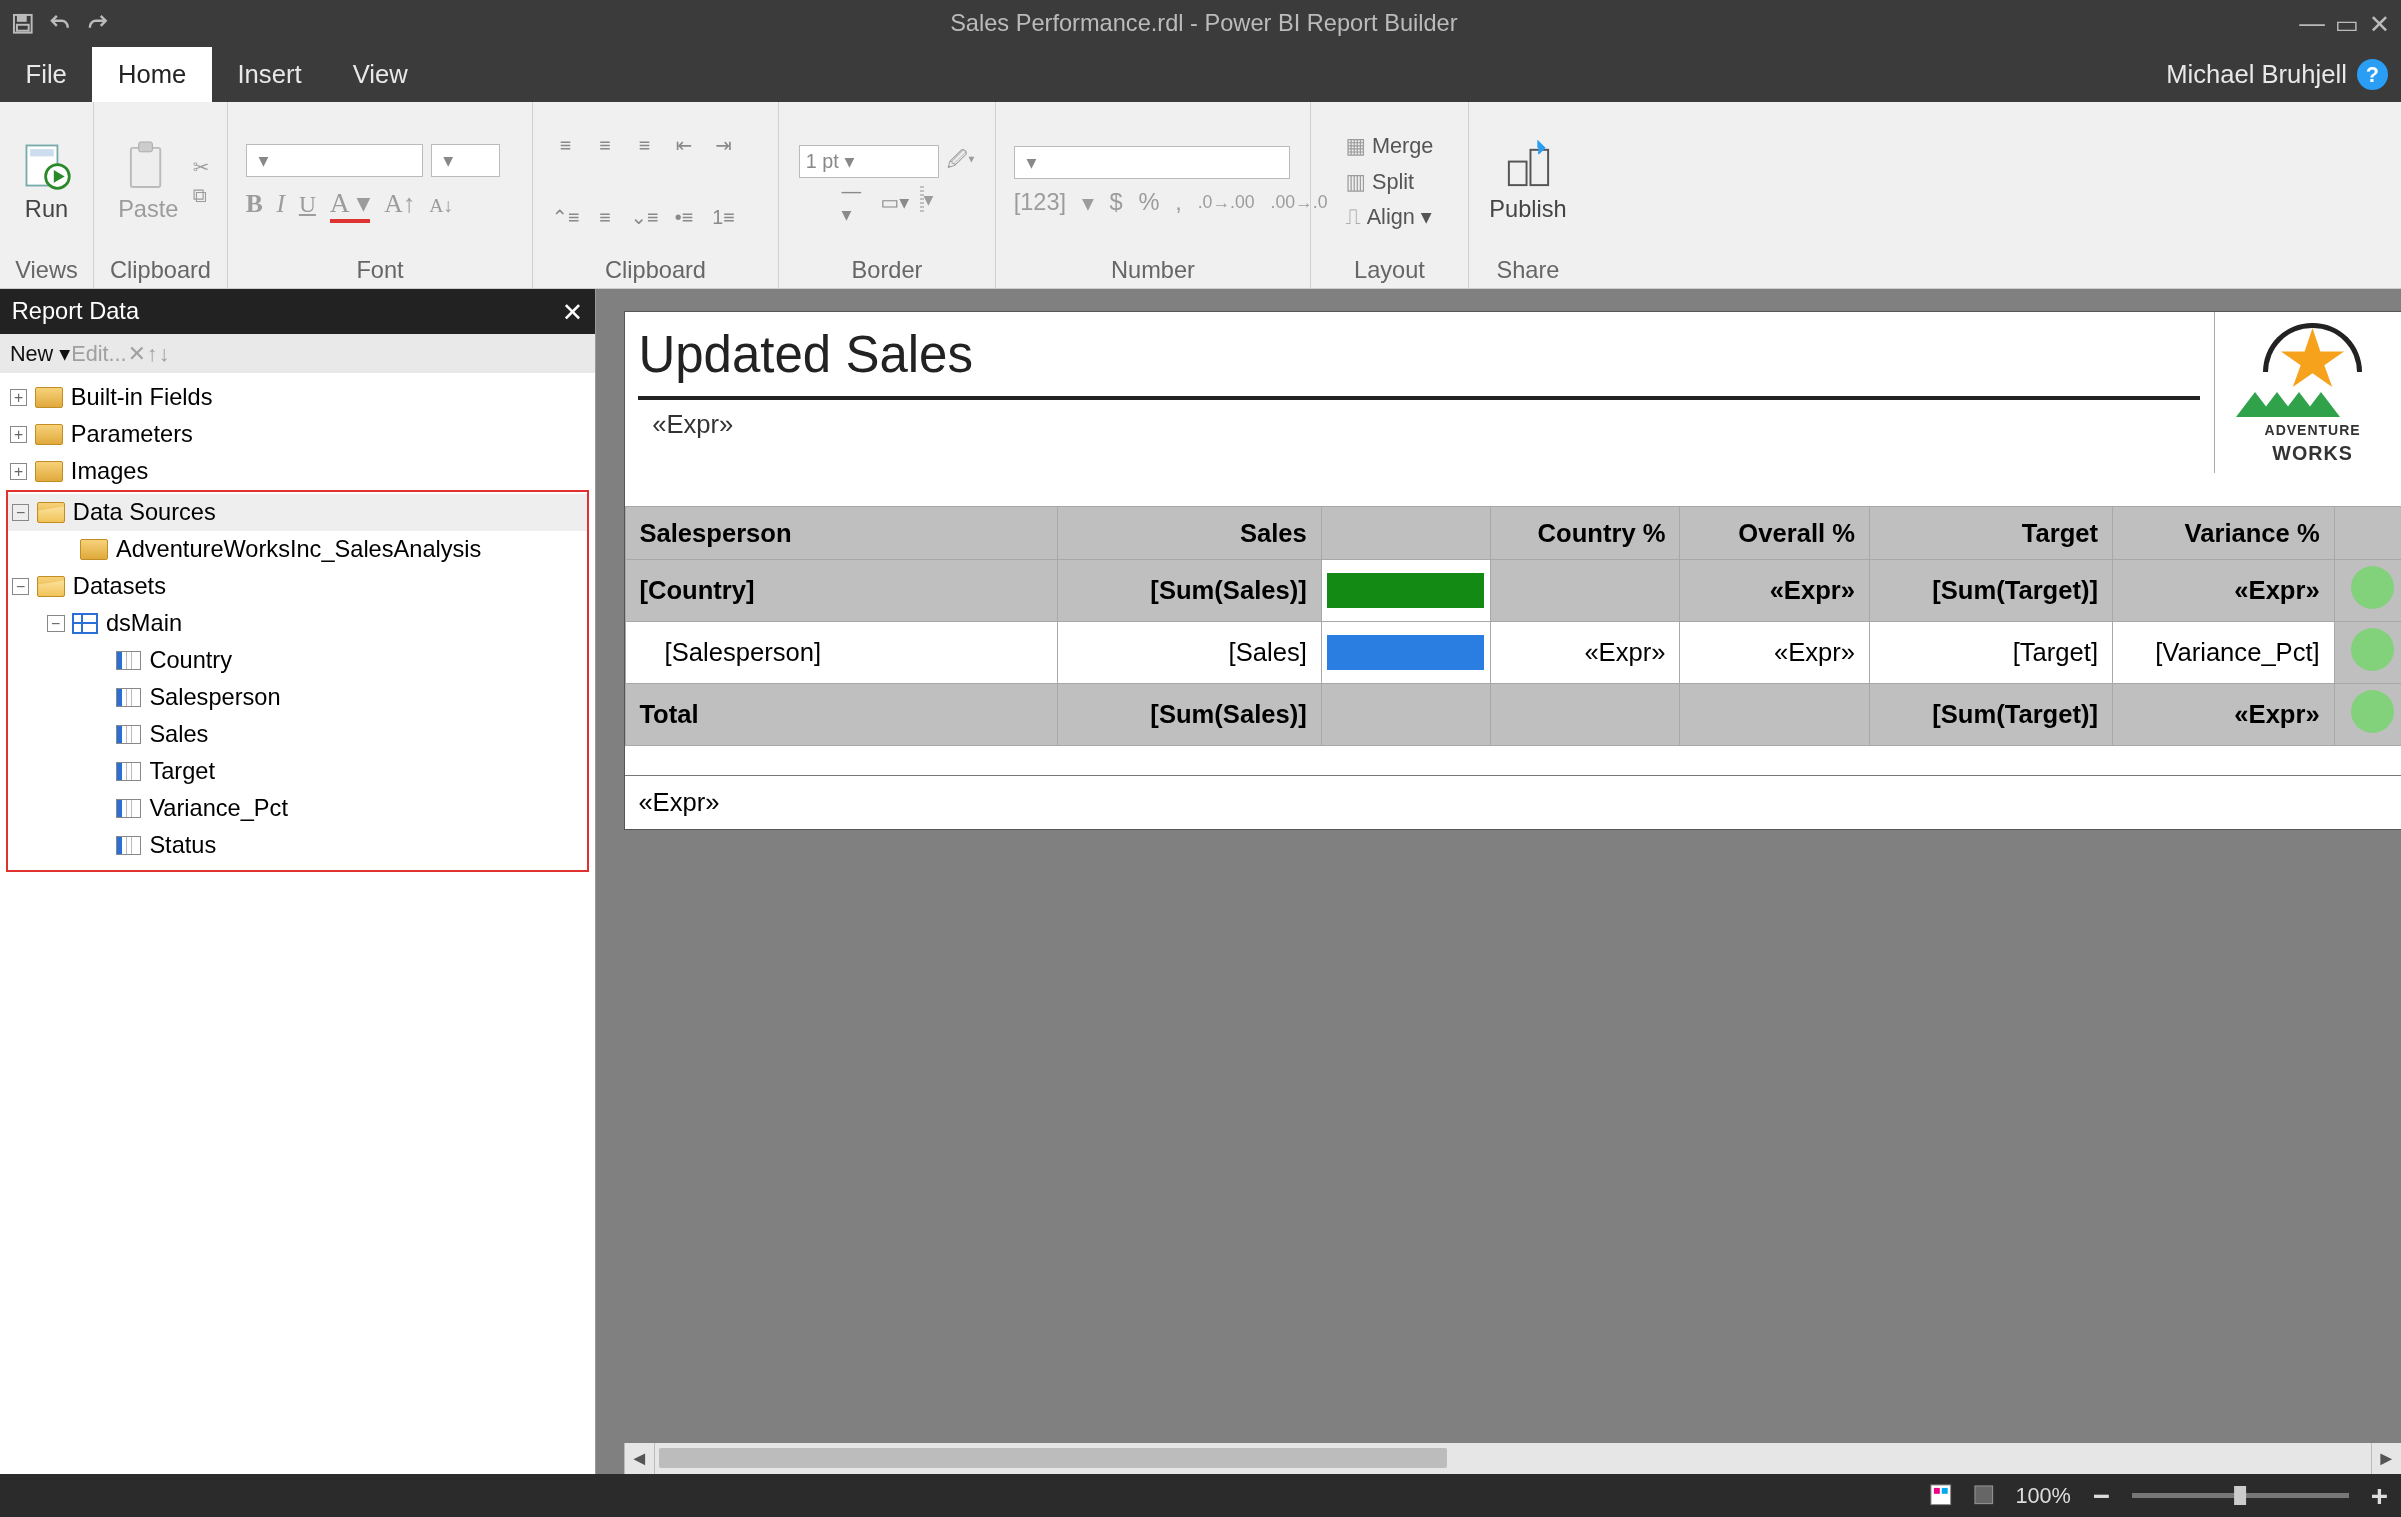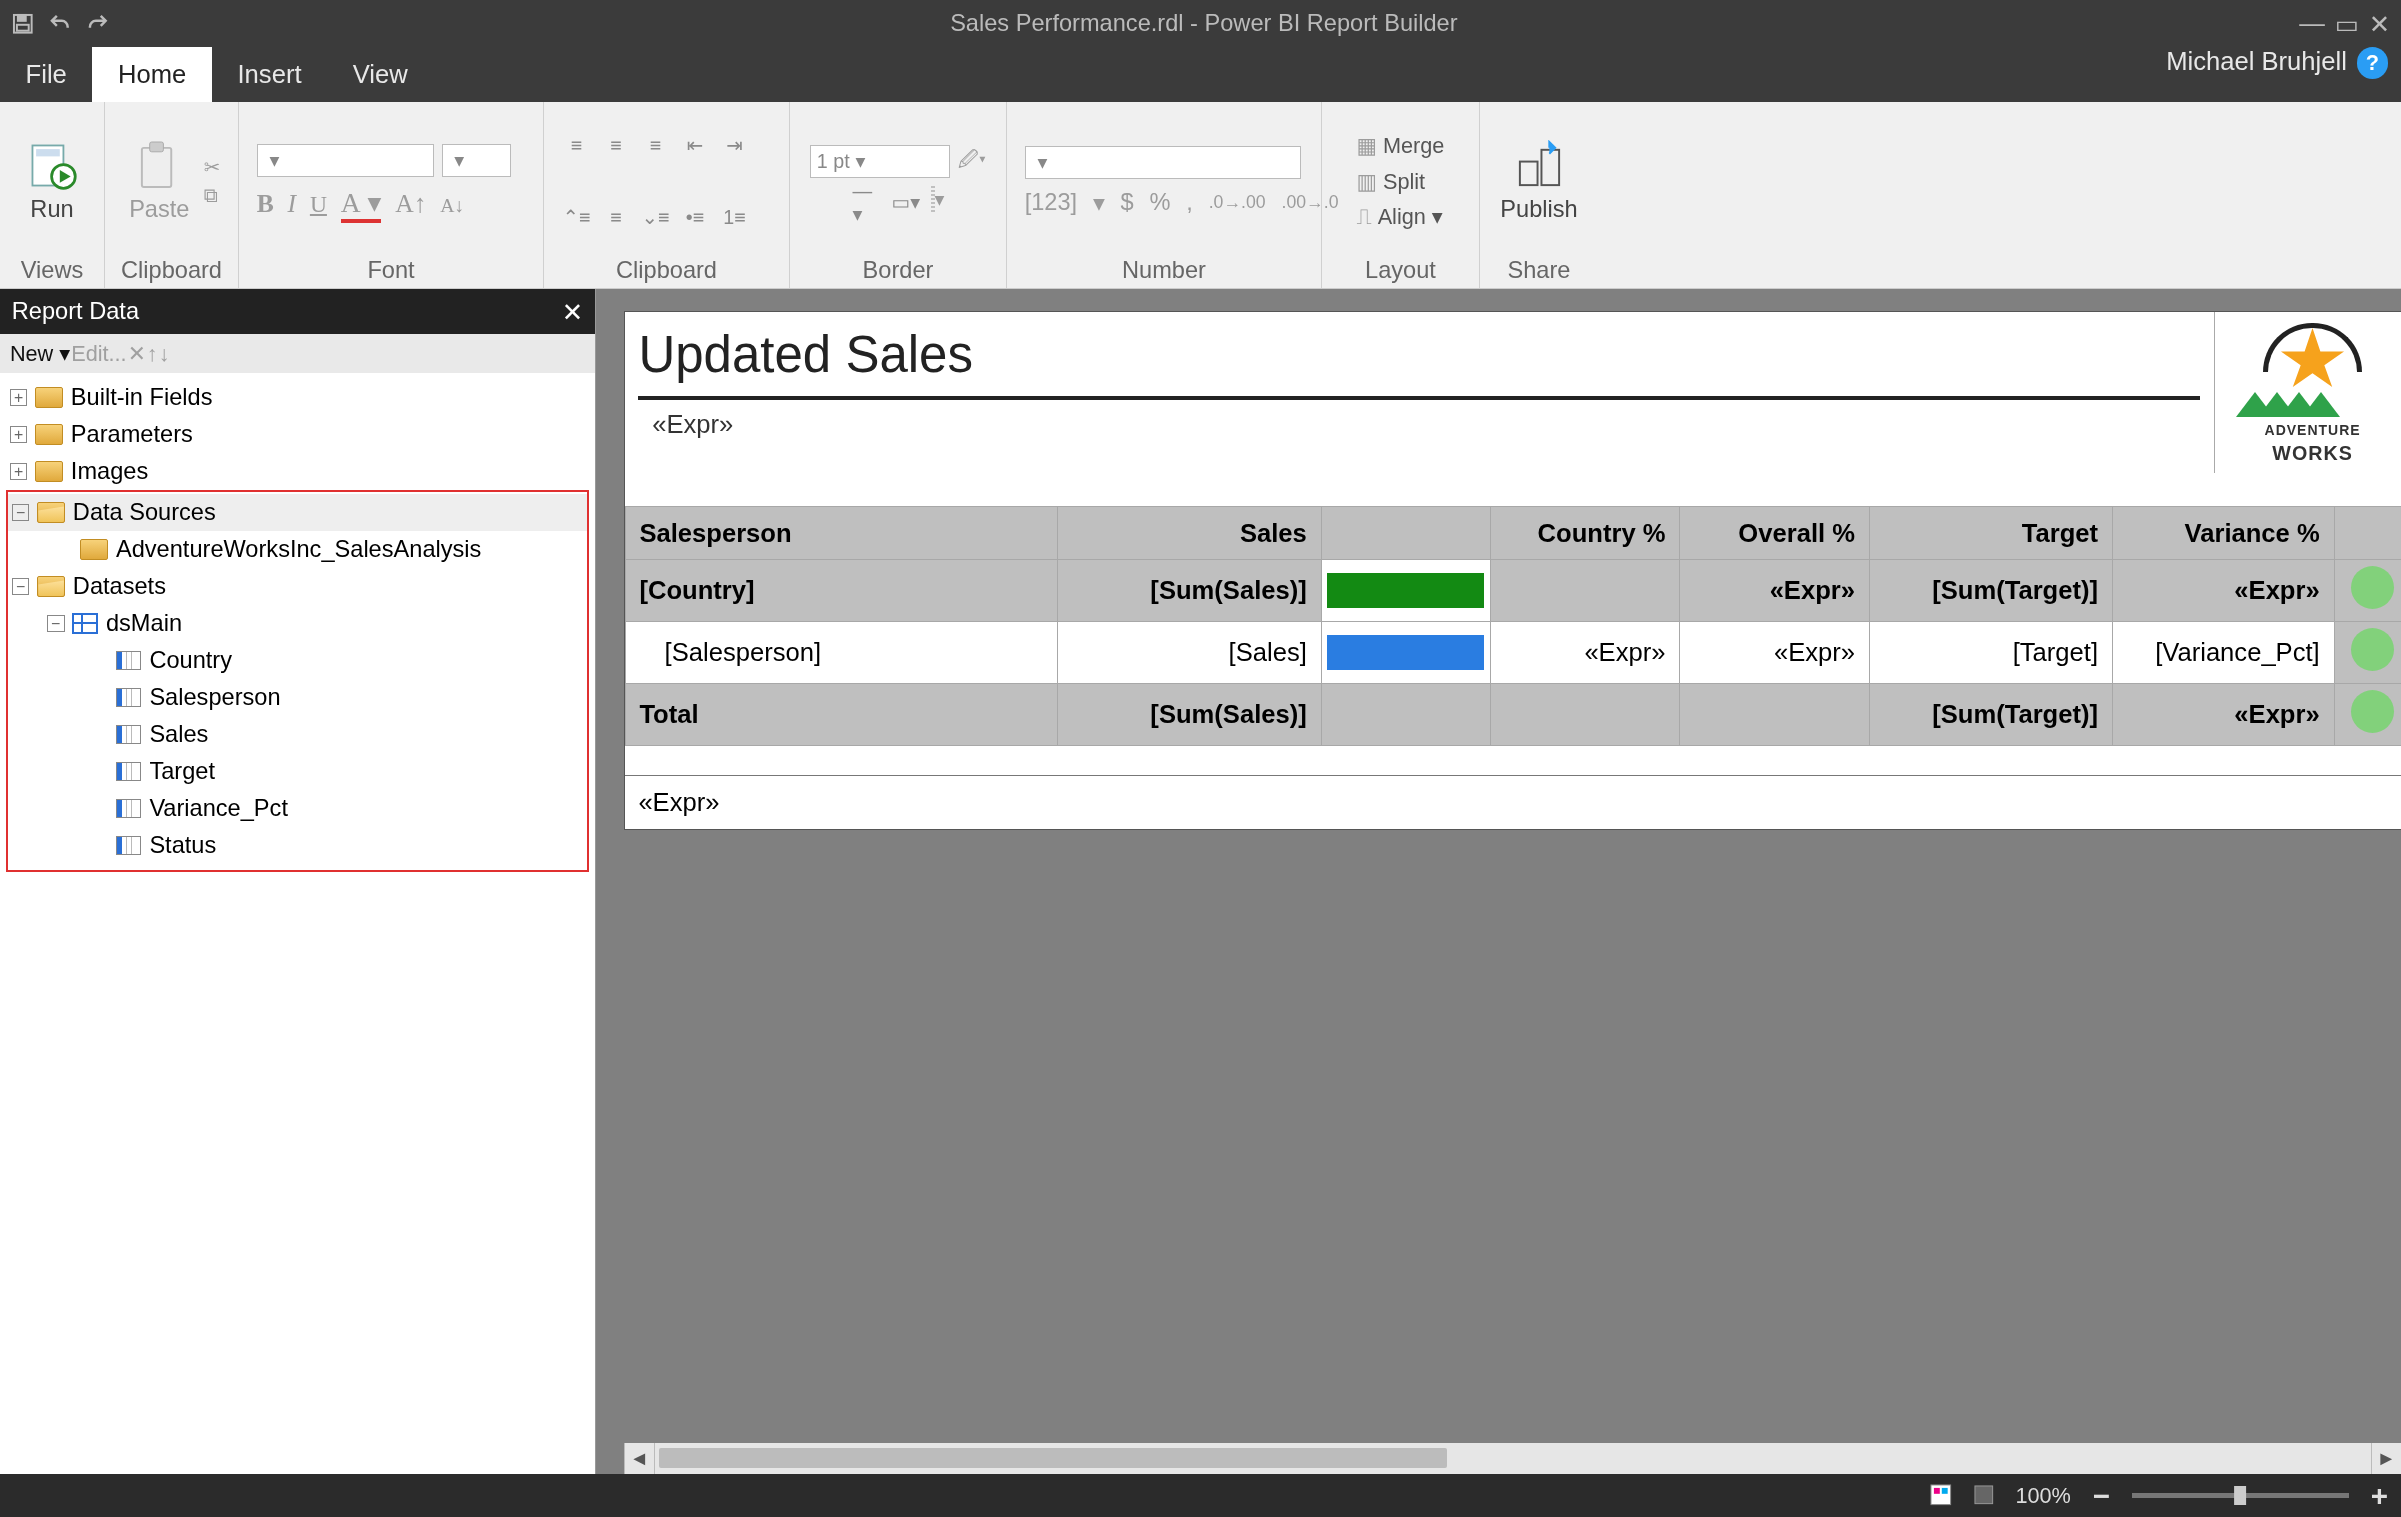--- a/index.html
+++ b/index.html
@@ -11,21 +11,21 @@
   .titlebar .ql { display:flex; align-items:center; gap:7.9px; padding:0 7.9px; }
   .titlebar .title { flex:1; text-align:center; color:#bbb; font-size:23.6px; }
   .titlebar .winctrl { display:flex; align-items:center; gap:9.9px; padding:0 11.8px; font-size:25.6px; color:#bbb;}
   .qicon { width:29.6px; height:29.6px; display:flex; align-items:center; justify-content:center; color:#bbb; }
 
   
   .menubar { height:55px; background:#3b3b3b; display:flex; align-items:stretch; }
   .menubar .tab { padding:0 25.6px; display:flex; align-items:center; color:#e8e8e8; font-size:25.6px; cursor:pointer;}
   .menubar .tab.active { background:#fff; color:#222; }
   .menubar .spacer { flex:1; }
-  .menubar .user { display:flex; align-items:flex-start; color:#e8e8e8; padding:0 13.8px; font-size:25.6px; gap:9.9px;}
+  .menubar .user { display:flex; align-items:center; color:#e8e8e8; padding:0 13.8px; font-size:25.6px; gap:9.9px;}
   .help-icon { width:31.5px; height:31.5px; border-radius:50%; background:#2a9df4; color:#fff; display:flex; align-items:center; justify-content:center; font-weight:bold; font-size:21.7px;}
 
   
   .ribbon { background:#f0f0f0; border-bottom:1px solid #ccc; display:flex; align-items:stretch; height:187px;}
   .group { border-right:1px solid #d0d0d0; display:flex; flex-direction:column; justify-content:flex-end; padding:5.9px 11.8px 3.9px 11.8px;}
   .group .body { flex:1; display:flex; align-items:center; justify-content:center; gap:7.9px; color:#8c8c8c; padding:5.9px;}
   .group .label { text-align:center; color:#666; font-size:23.6px; padding-top:2px;}
   .bigbtn { display:flex; flex-direction:column; align-items:center; gap:5.9px; color:#444; font-size:23.6px; width:77px; }
   .bigbtn .ic { width:51px; height:51px; display:flex; align-items:center; justify-content:center; }
   .gray { color:#9c9c9c; }
@@ -152,21 +152,21 @@
     <div class="tab">Insert</div>
     <div class="tab">View</div>
     <div class="spacer"></div>
     <div class="user">
       <span>Michael Bruhjell</span>
       <span class="help-icon">?</span>
     </div>
   </div>
 
   <div class="ribbon">
-    <div class="group" style="width:105px">
+    <div class="group" style="width:94px">
       <div class="body">
         <div class="bigbtn">
           <div class="ic">
             <svg class="run-svg" viewBox="0 0 56 56">
                 <rect x="6" y="6" width="34" height="44" fill="#fff" stroke="#7aa" stroke-width="2"></rect>
                 <rect x="10" y="10" width="26" height="8" fill="#cde"></rect>
                 <circle cx="40" cy="40" r="13" fill="#fff" stroke="#2a8a2a" stroke-width="3"></circle>
                 <polygon points="36,33 36,47 48,40" fill="#2a8a2a"></polygon>
               </svg>
           </div>

